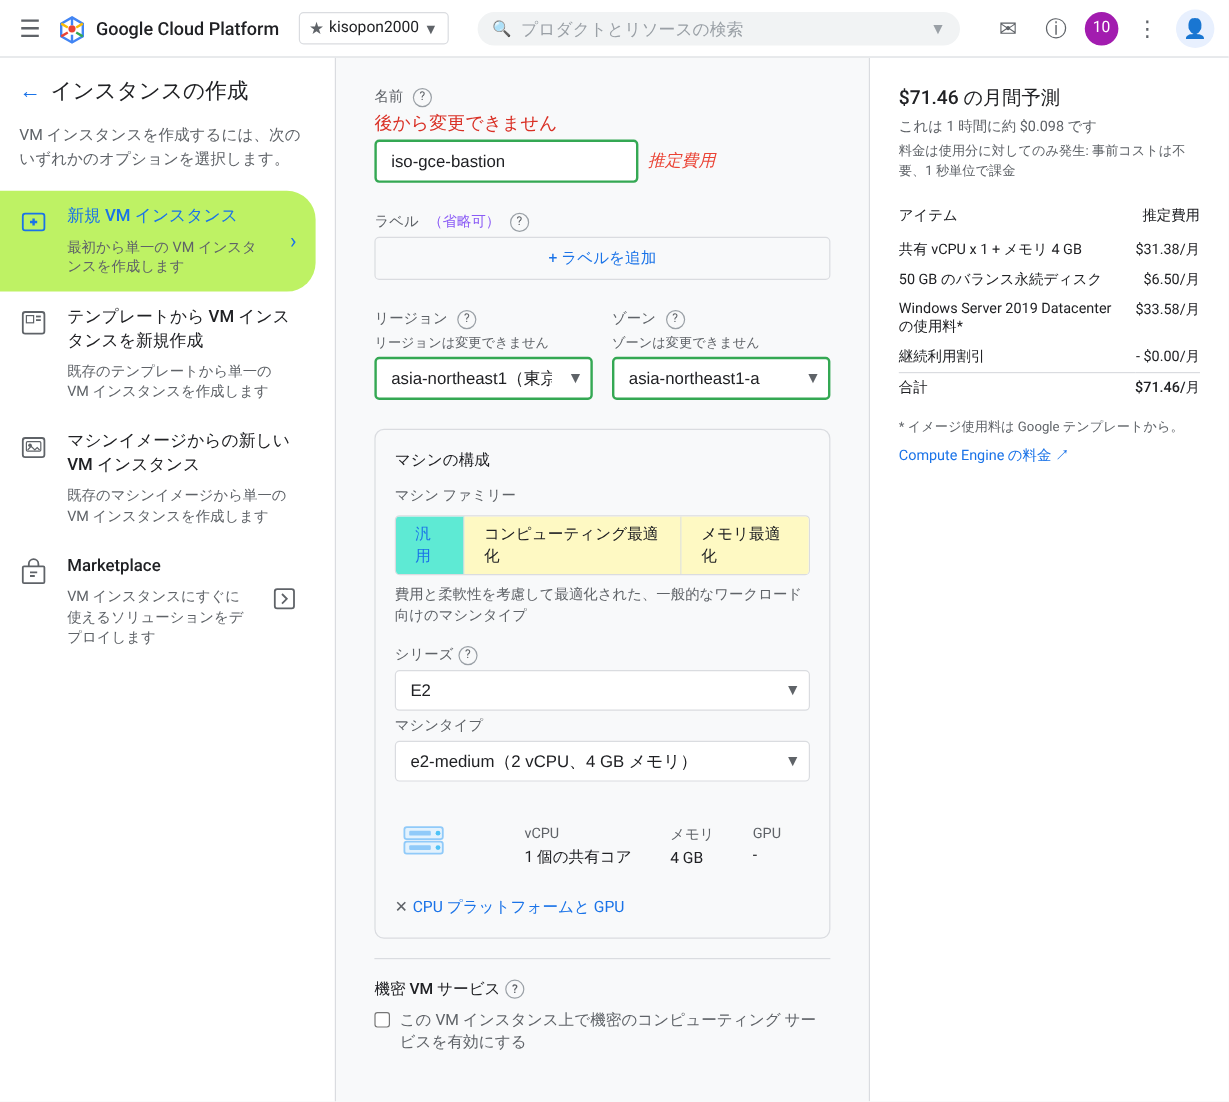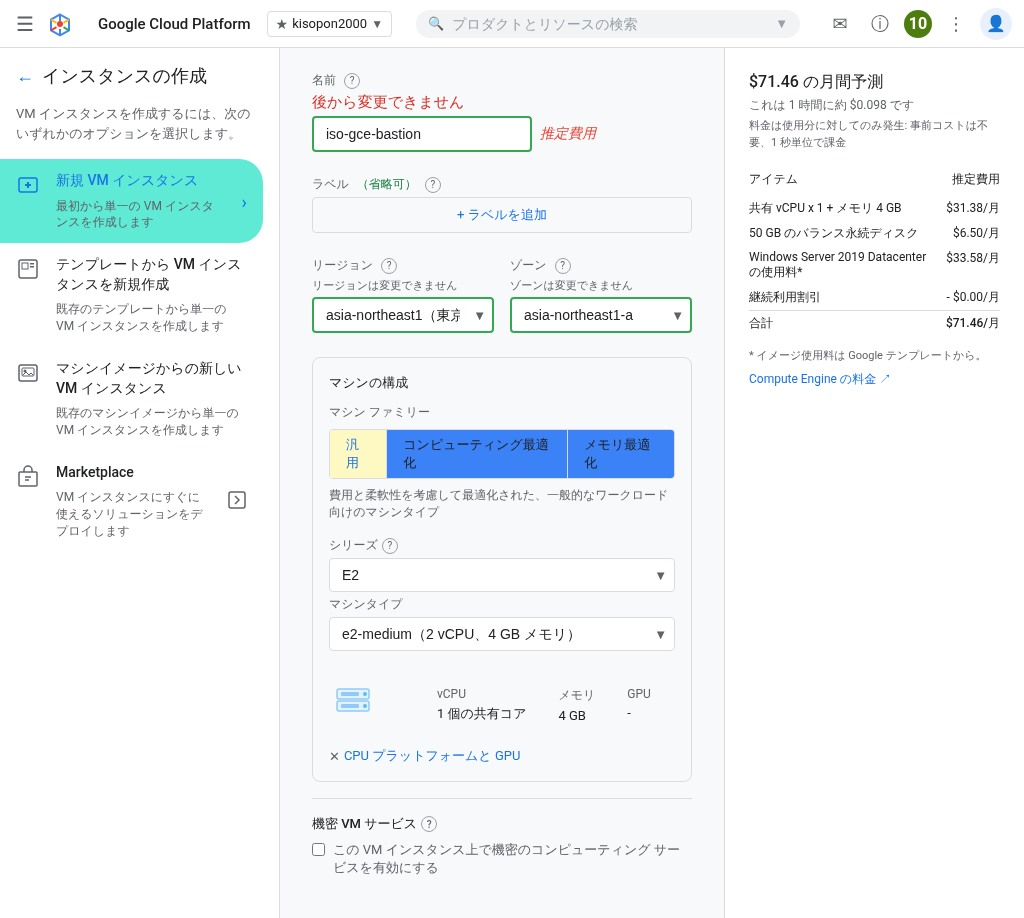--- a/index.html
+++ b/index.html
@@ -14,34 +14,34 @@
     .topnav-hamburger { font-size: 20px; cursor: pointer; color: #5f6368; padding: 4px; }
     .topnav-logo { display: flex; align-items: center; gap: 8px; }
     .topnav-title { font-size: 15px; font-weight: 500; color: #202124; white-space: nowrap; }
     .topnav-project { display: flex; align-items: center; gap: 4px; border: 1px solid #dadce0; border-radius: 4px; padding: 4px 8px; cursor: pointer; margin-left: 8px; }
     .topnav-project-name { font-size: 13px; color: #202124; }
     .topnav-search { flex: 1; display: flex; align-items: center; background: #f1f3f4; border-radius: 24px; padding: 6px 12px; margin: 0 16px; }
     .topnav-search input { background: transparent; border: none; outline: none; font-size: 14px; width: 100%; color: #202124; }
     .topnav-search input::placeholder { color: #9aa0a6; }
     .topnav-right { display: flex; align-items: center; gap: 8px; margin-left: auto; }
     .topnav-icon-btn { width: 32px; height: 32px; border-radius: 50%; display: flex; align-items: center; justify-content: center; cursor: pointer; color: #5f6368; font-size: 18px; }
-    .topnav-badge { background: #4d7c0f; color: #fff; border-radius: 50%; width: 28px; height: 28px; display: flex; align-items: center; justify-content: center; font-size: 16px; font-weight: 700; cursor: pointer; }
+    .topnav-badge { background: #a21caf; color: #fff; border-radius: 50%; width: 28px; height: 28px; display: flex; align-items: center; justify-content: center; font-size: 13px; font-weight: 400; cursor: pointer; }
     .topnav-avatar { width: 32px; height: 32px; border-radius: 50%; background: #e8f0fe; display: flex; align-items: center; justify-content: center; cursor: pointer; color: #1a73e8; font-size: 16px; }
 
     
     .layout { display: flex; height: calc(100vh - 48px); }
 
     
     .sidebar { width: 280px; background: #fff; border-right: 1px solid #dadce0; overflow-y: auto; flex-shrink: 0; padding: 16px 0; }
     .sidebar-header { padding: 0 16px 16px; display: flex; align-items: center; gap: 8px; }
     .sidebar-back { color: #1a73e8; cursor: pointer; font-size: 18px; }
     .sidebar-title { font-size: 18px; font-weight: 400; color: #202124; }
     .sidebar-desc { padding: 0 16px 16px; font-size: 13px; color: #5f6368; line-height: 1.5; }
     .sidebar-item { display: flex; align-items: flex-start; padding: 12px 16px; cursor: pointer; gap: 16px; border-radius: 0 24px 24px 0; margin-right: 16px; }
-    .sidebar-item.active { background: #5eead4; }
+    .sidebar-item.active { background: #bef264; }
     .sidebar-item-icon { width: 24px; height: 24px; flex-shrink: 0; margin-top: 2px; }
     .sidebar-item-content { flex: 1; }
     .sidebar-item-title { font-size: 14px; font-weight: 500; color: #202124; line-height: 1.4; }
     .sidebar-item.active .sidebar-item-title { color: #1a73e8; }
     .sidebar-item-desc { font-size: 12px; color: #5f6368; margin-top: 7px; line-height: 1.4; }
     .sidebar-item-arrow { color: #5f6368; font-size: 18px; align-self: center; }
     .sidebar-item.active .sidebar-item-arrow { color: #1a73e8; }
 
     
     .main { flex: 1; overflow-y: auto; padding: 0; display: flex; }
@@ -64,22 +64,22 @@
     .two-col > * { flex: 1; }
     .select-wrapper { position: relative; }
     .form-select { width: 100%; border: 2px solid #34a853; border-radius: 4px; padding: 8px 32px 8px 12px; font-size: 14px; color: #202124; background: #fff; appearance: none; cursor: pointer; outline: none; }
     .form-select.zone-select { border: 2px solid #34a853; }
     .select-arrow { position: absolute; right: 8px; top: 50%; transform: translateY(-50%); color: #5f6368; pointer-events: none; }
 
     
     .machine-config-box { border: 1px solid #dadce0; border-radius: 8px; padding: 16px; }
     .machine-config-title { font-size: 13px; font-weight: 500; margin-bottom: 12px; display: flex; align-items: center; gap: 4px; }
     .machine-family-tabs { display: flex; gap: 0; margin-bottom: 8px; border: 1px solid #dadce0; border-radius: 4px; overflow: hidden; width: fit-content; }
-    .machine-family-tab { padding: 6px 16px; font-size: 13px; cursor: pointer; color: #202124; background: #3b82f6; border: none; }
-    .machine-family-tab.active { background: #fef9c3; color: #1a73e8; font-weight: 500; }
+    .machine-family-tab { padding: 6px 16px; font-size: 13px; cursor: pointer; color: #202124; background: #fef9c3; border: none; }
+    .machine-family-tab.active { background: #5eead4; color: #1a73e8; font-weight: 500; }
     .machine-family-tab:not(:last-child) { border-right: 1px solid #dadce0; }
     .machine-family-desc { font-size: 12px; color: #5f6368; margin-bottom: 16px; }
     .series-label { font-size: 12px; color: #5f6368; margin-bottom: 4px; display: flex; align-items: center; gap: 4px; }
     .series-desc { font-size: 12px; color: #5f6368; margin-bottom: 16px; }
     .machine-type-select { width: 100%; border: 1px solid #dadce0; border-radius: 4px; padding: 8px 32px 8px 12px; font-size: 14px; color: #202124; background: #fff; appearance: none; cursor: pointer; outline: none; }
     .machine-stats { display: flex; gap: 32px; padding: 16px; background: #f8f9fa; border-radius: 4px; margin-top: 12px; }
     .machine-stat { }
     .machine-stat-label { font-size: 12px; color: #5f6368; margin-bottom: 4px; }
     .machine-stat-value { font-size: 13px; color: #202124; }
     .machine-icon { display: flex; align-items: center; justify-content: center; margin-right: 16px; }
@@ -102,21 +102,21 @@
     .cost-table tr td:last-child { text-align: right; color: #202124; white-space: nowrap; }
     .cost-total-row td { font-weight: 500; font-size: 13px; border-top: 1px solid #dadce0; padding-top: 8px; }
     .cost-footnote { font-size: 11px; color: #5f6368; margin-bottom: 8px; }
     .cost-link { color: #1a73e8; font-size: 12px; cursor: pointer; display: flex; align-items: center; gap: 4px; margin-bottom: 8px; }
     .cost-collapse { color: #1a73e8; font-size: 12px; cursor: pointer; display: flex; align-items: center; gap: 4px; }
 
     
     .divider { border: none; border-top: 1px solid #dadce0; margin: 16px 0; }
 
     
-    .gcp-logo { display: flex; align-items: center; gap: 24px; }
+    .gcp-logo { display: flex; align-items: center; gap: 6px; }
 
     
     ::-webkit-scrollbar { width: 6px; }
     ::-webkit-scrollbar-thumb { background: #dadce0; border-radius: 3px; }
   </style>
 </head>
 <body>
 
 <nav class="topnav">
   <span class="topnav-hamburger">☰</span>
@@ -238,21 +238,21 @@
         <div class="form-label-note" style="font-size:15px;color:#d93025;margin-bottom:4px;font-family:Liberation Serif, serif;">後から変更できません</div>
         <div style="display:flex; align-items:center; gap:8px;">
           <input type="text" class="form-input highlight" value="iso-gce-bastion" style="max-width: 220px;">
           <span style="color:#ea4335; font-size:14px; font-style:italic; font-weight:400;">推定費用</span>
         </div>
       </div>
 
       <div class="form-section">
         <div class="form-label">
           <span>ラベル</span>
-          <span style="color:#15803d;">（省略可）</span>
+          <span style="color:#8b5cf6;">（省略可）</span>
           <span class="help-icon">?</span>
         </div>
         <div class="add-label-btn">+ ラベルを追加</div>
       </div>
 
       <div class="two-col" style="margin-bottom:24px;">
         <div>
           <div class="form-label">
             <span>リージョン</span>
             <span class="help-icon">?</span>

